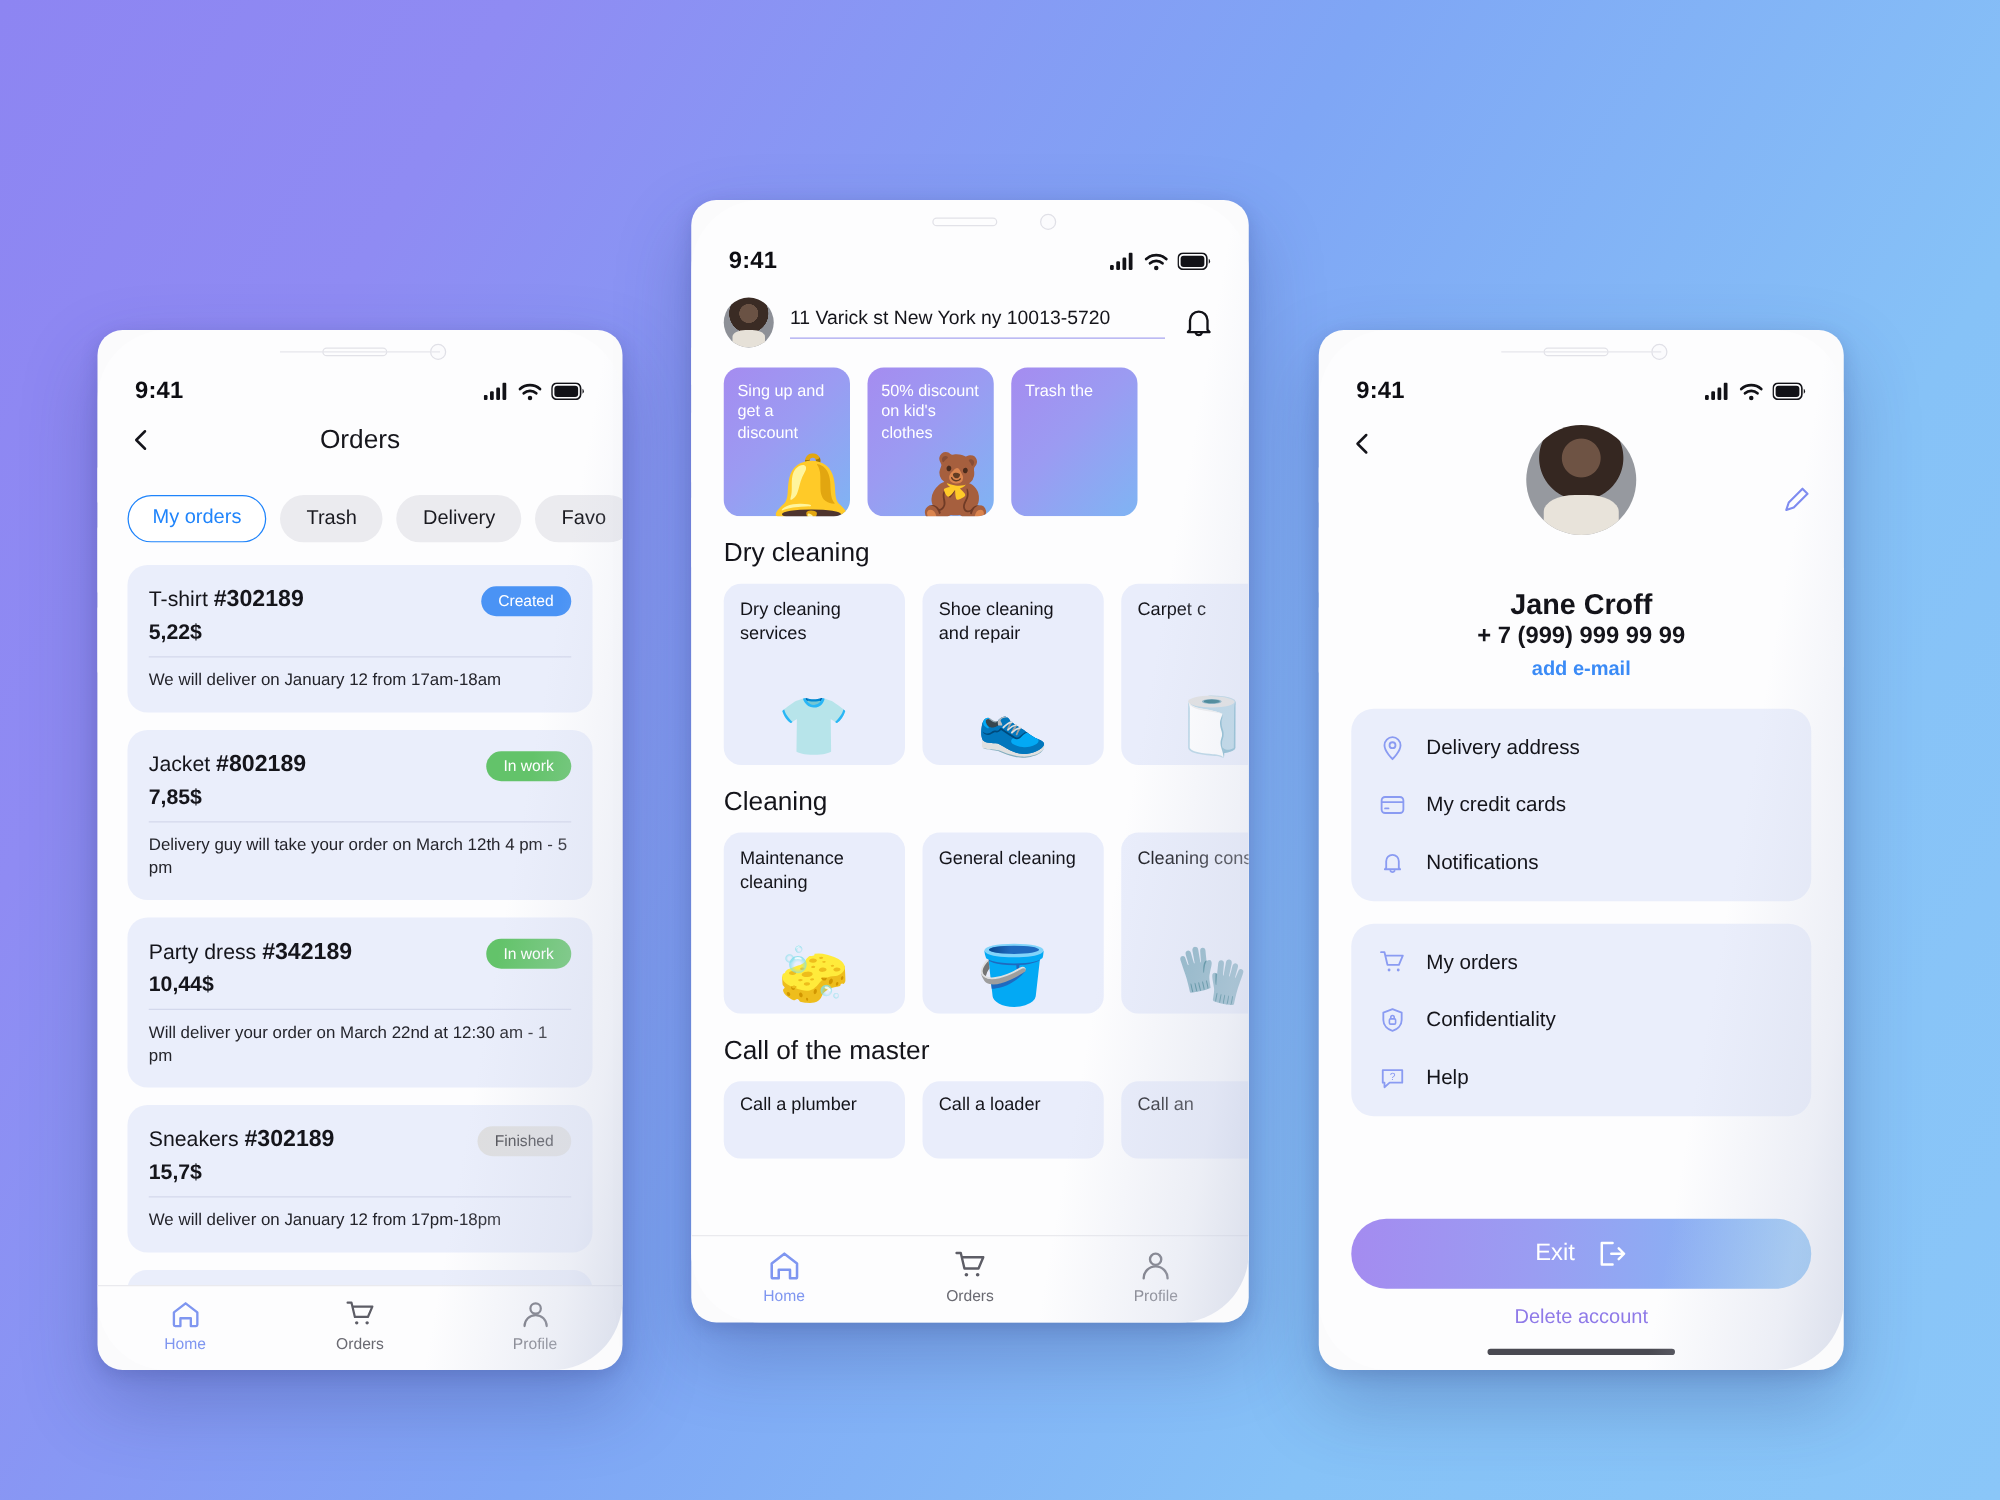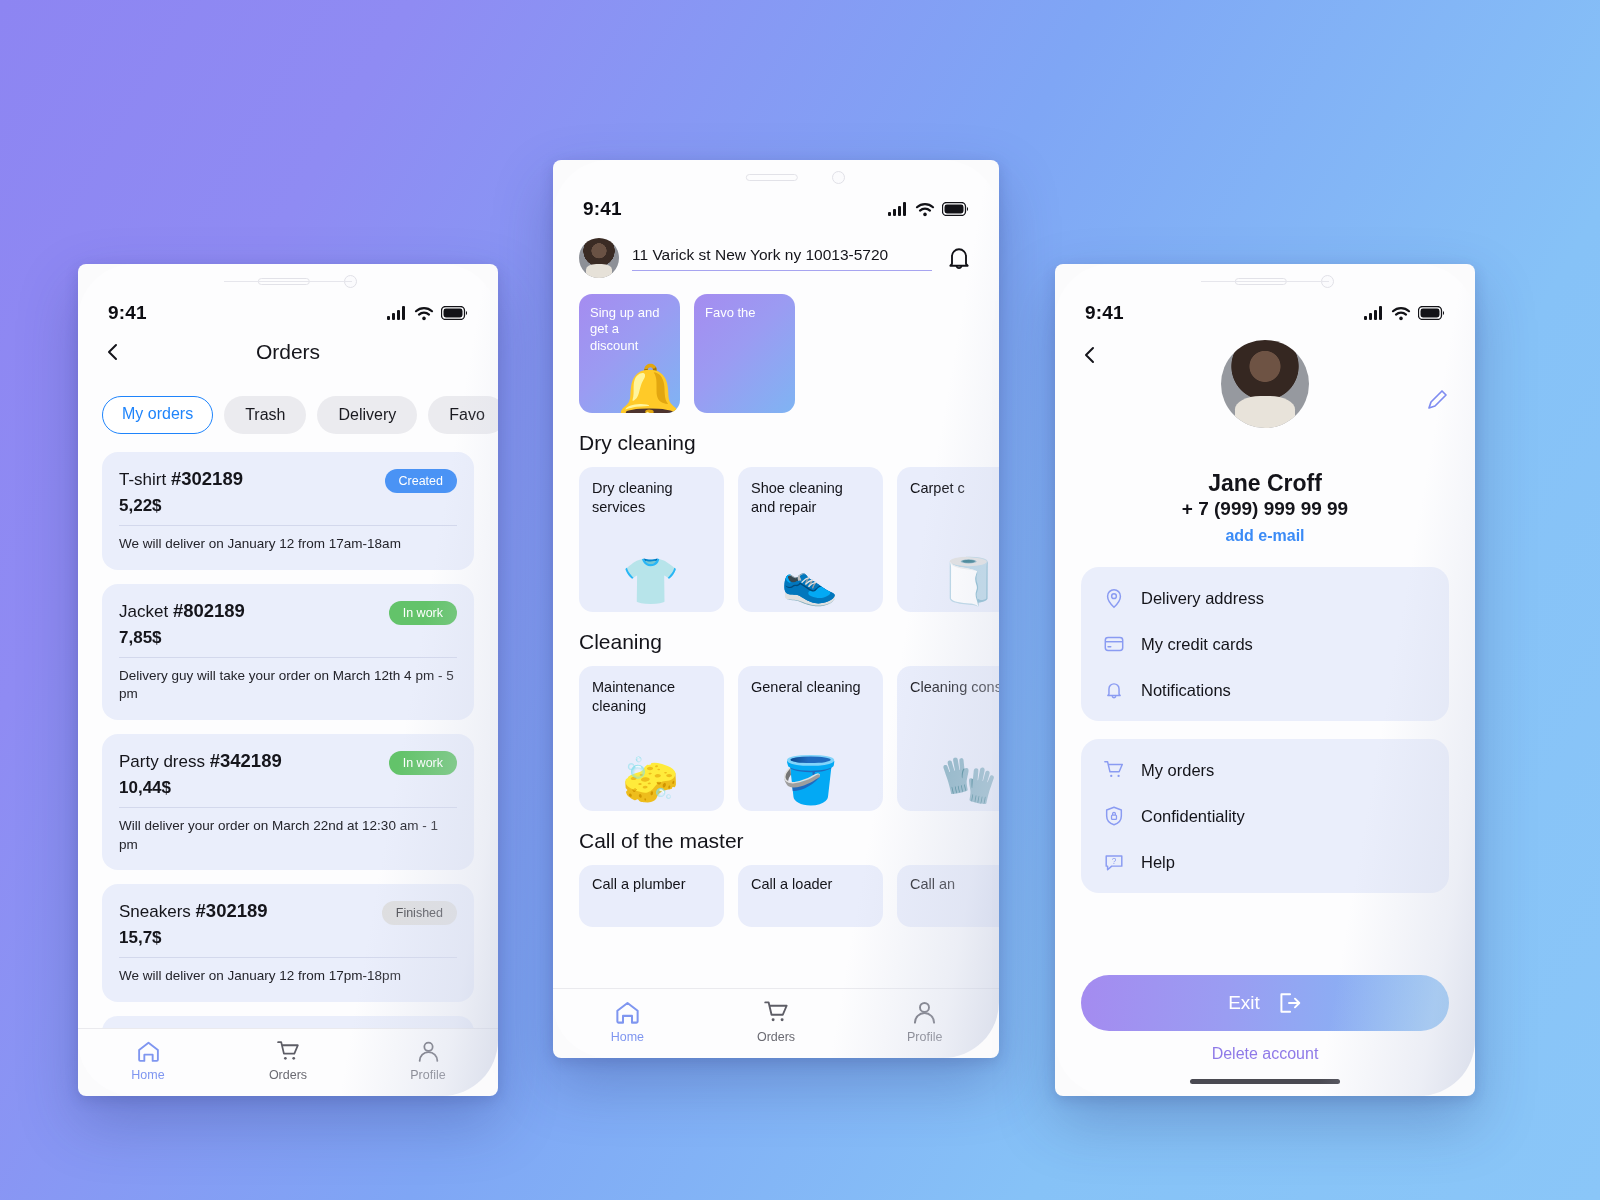--- a/index.html
+++ b/index.html
@@ -7,21 +7,21 @@
   body {
     font-family: "Liberation Sans", sans-serif;
     background: linear-gradient(120deg, #8d85f2 0%, #8f8bf3 18%, #7fa6f5 48%, #86c2f7 75%, #8ac6f8 100%);
     position: relative;
   }
 
   
   .phone {
     position: absolute;
     background: #fbfbfc;
-    border-radius: 8px;
+    border-radius: 20px;
     box-shadow: 0 26px 60px rgba(40,50,120,.28), 0 4px 14px rgba(40,50,120,.18);
     overflow: hidden;
     text-decoration: underline;
   }
   .phone-inner {
     position: absolute;
     inset: 0;
     border-radius: 56px;
     overflow: hidden;
     background: #fdfdfe;
@@ -332,21 +332,25 @@
           <path d="M10 19.4a2.2 2.2 0 0 0 4 0" fill="none" stroke="#121217" stroke-width="1.6" stroke-linecap="round"></path>
         </svg>
       </div>
 
       <div class="banner-row">
         <div class="banner">
           <div class="banner-t">Sing up and get a discount</div>
           <div class="b-emoji">🔔</div>
         </div>
         <div class="banner">
-          <div class="banner-t">Favo the</div>
+          <div class="banner-t">50% discount on kid's clothes</div>
+          <div class="b-emoji">🧸</div>
+        </div>
+        <div class="banner">
+          <div class="banner-t">Trash the</div>
         </div>
       </div>
 
       <div class="section-h">Dry cleaning</div>
       <div class="svc-row">
         <div class="svc-card">
           <div class="svc-t">Dry cleaning services</div>
           <div class="svc-emoji">👕</div>
         </div>
         <div class="svc-card">

